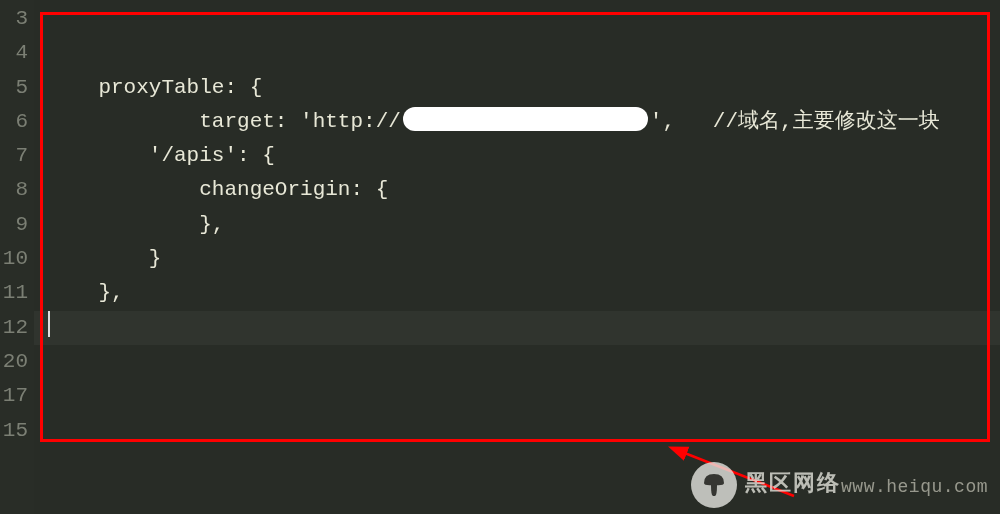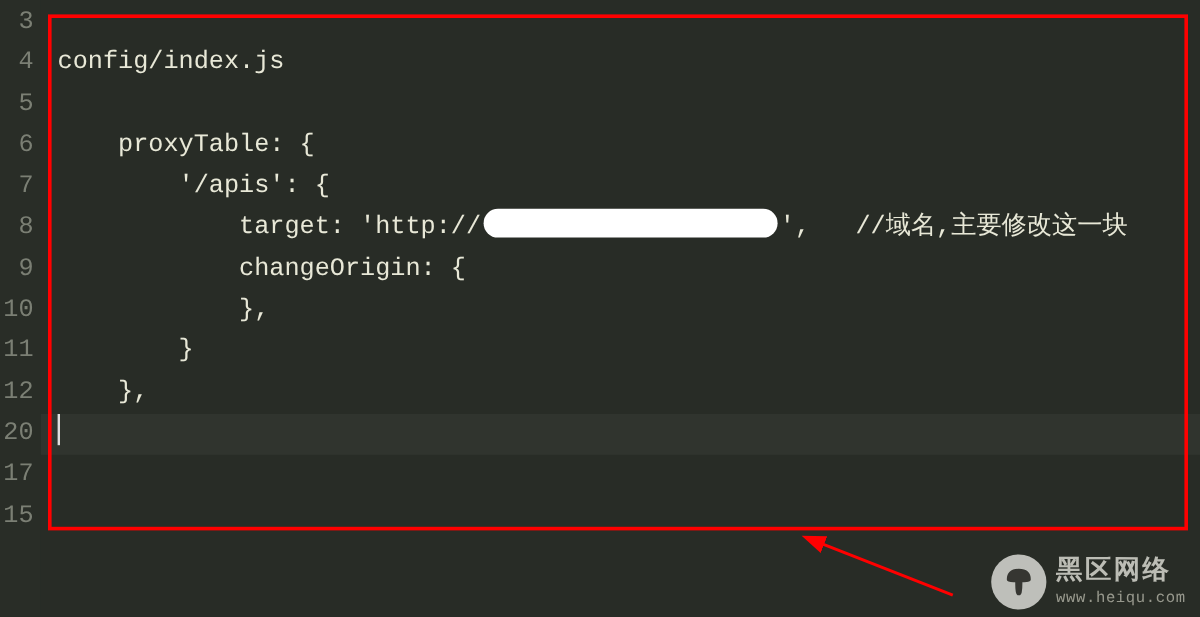--- a/index.html
+++ b/index.html
@@ -93,23 +93,23 @@
     opacity: 0.78;
     pointer-events: none;
   }
   .wm-icon {
     width: 46px; height: 46px;
     border-radius: 50%;
     background: #e9e9e4;
     display:flex; align-items:center; justify-content:center;
     color:#3a3a36;
   }
-  .wm-text { display:flex; flex-direction:column; line-height:1; }
+  .wm-text { display:flex; flex-direction:row; line-height:1; }
   .wm-cn { font-size: 22px; font-weight: bold; color:#e6e6de; letter-spacing:2px; }
-  .wm-dom { font-size: 13px; color:#b7b7aa; margin-top:4px; letter-spacing:0.5px;}
+  .wm-dom { font-size: 18px; color:#b7b7aa; margin-top:4px; letter-spacing:0.5px;}
 </style>
 </head>
 <body>
 
 <div class="editor">
 
   <div class="gutter">
     <div class="ln">3</div>
     <div class="ln">4</div>
     <div class="ln">5</div>
@@ -120,25 +120,24 @@
     <div class="ln">10</div>
     <div class="ln">11</div>
     <div class="ln">12</div>
     <div class="ln">20</div>
     <div class="ln">17</div>
     <div class="ln">15</div>
   </div>
 
   <div class="code-area">
     <div class="code-line"><span></span></div>
-    <div class="code-line"><span>config/index.js</span></div>
     <div class="code-line"><span></span></div>
     <div class="code-line"><span>    proxyTable: {</span></div>
+    <div class="code-line"><span>            target: 'http://</span><span class="redact"></span><span>',   //域名,主要修改这一块</span></div>
     <div class="code-line"><span>        '/apis': {</span></div>
-    <div class="code-line"><span>            target: 'http://</span><span class="redact"></span><span>',   //域名,主要修改这一块</span></div>
     <div class="code-line"><span>            changeOrigin: {</span></div>
     <div class="code-line"><span>            },</span></div>
     <div class="code-line"><span>        }</span></div>
     <div class="code-line"><span>    },</span></div>
     <div class="code-line cursor-line"><span class="cursor"></span><span></span></div>
 
     <div class="code-box"></div>
 
     <div class="arrow">
       <svg viewBox="0 0 140 50">

